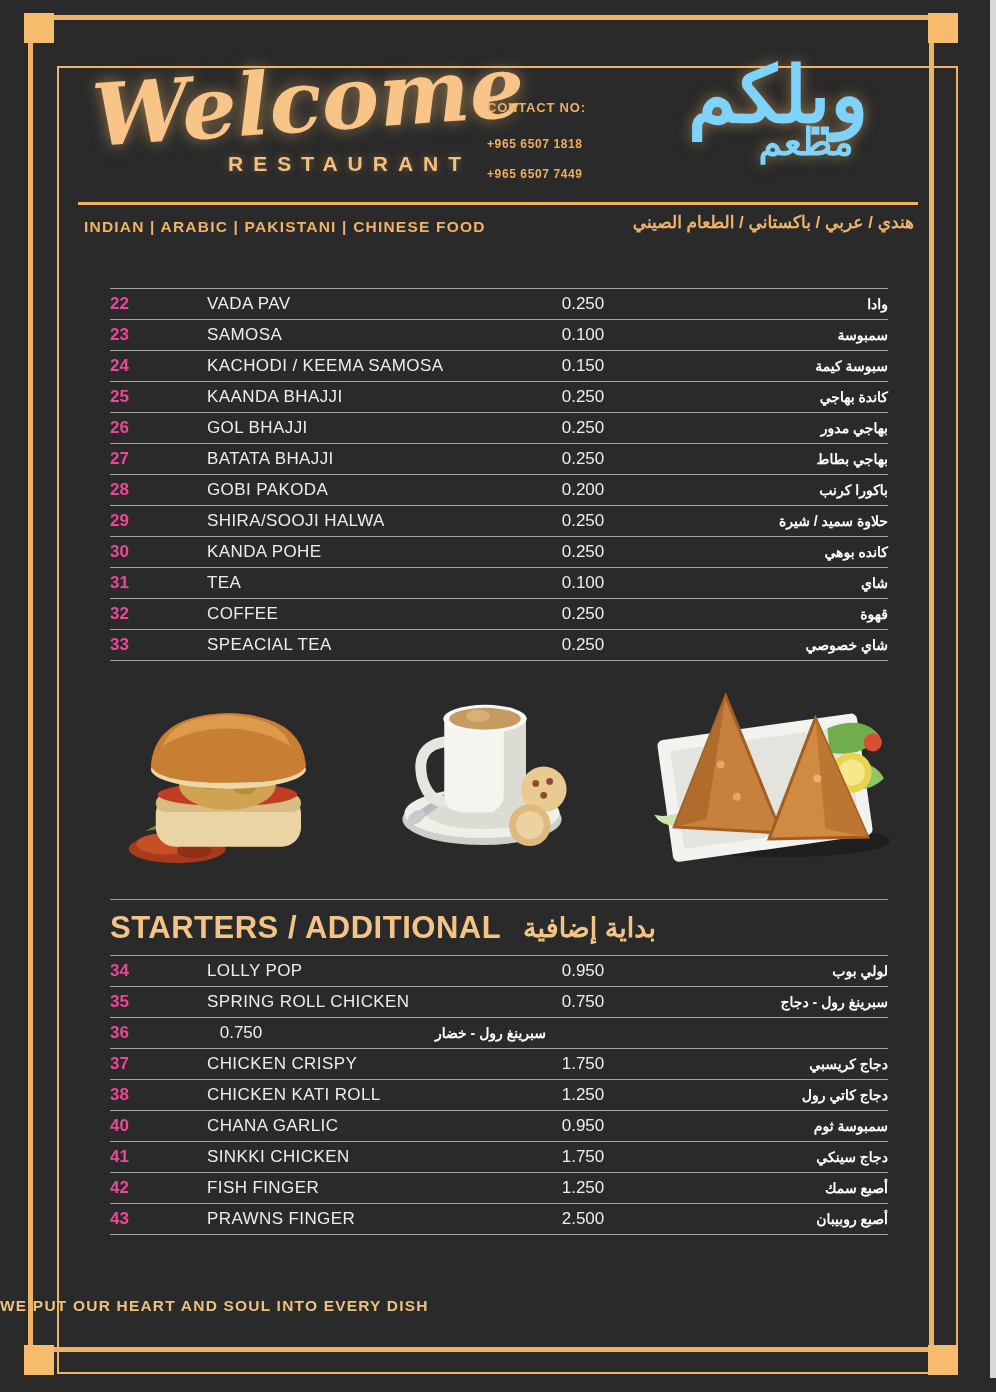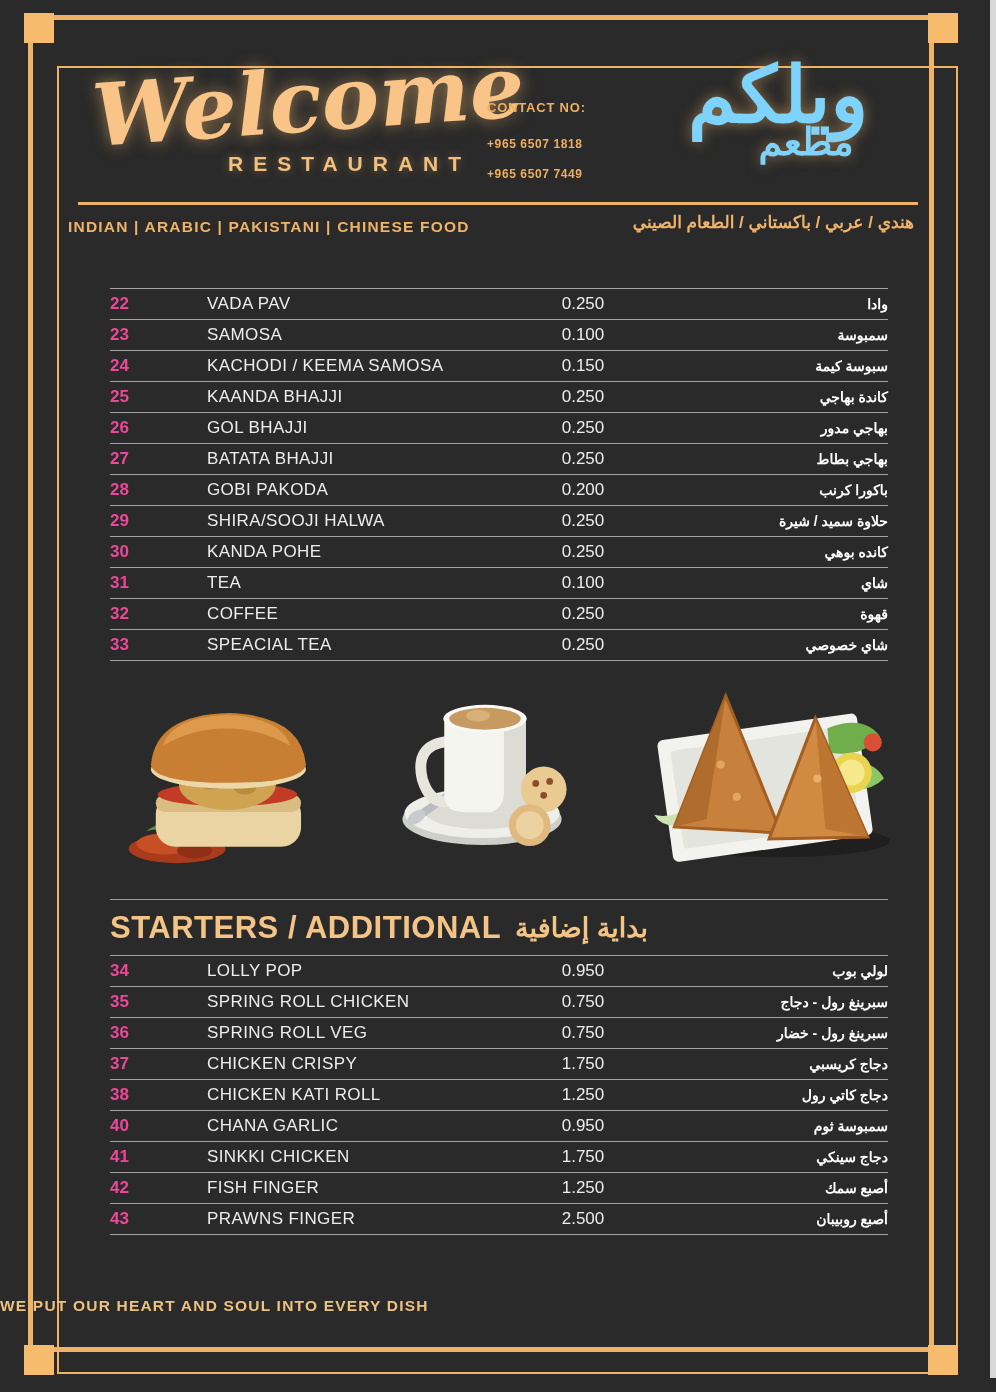--- a/index.html
+++ b/index.html
@@ -27,42 +27,42 @@
     letter-spacing:10px;color:#f4c07d;text-shadow:0 0 10px rgba(248,188,110,.4);}
   .contact{position:absolute;left:487px;top:100px;color:#efae60;font-weight:700;}
   .contact .c-label{font-size:13px;letter-spacing:.8px;margin-bottom:22px;}
   .contact .c-phone{font-size:12px;letter-spacing:.6px;margin-top:16px;}
   .arabic-logo{position:absolute;left:652px;top:58px;width:252px;text-align:center;
     color:#7dd3fc;text-shadow:0 0 14px rgba(248,188,110,.5);direction:rtl;}
   .arabic-logo .a-main{font-size:78px;font-weight:700;line-height:.95;}
   .arabic-logo .a-sub{font-size:38px;font-weight:700;margin-top:-12px;
     transform:translateX(28px);}
   .gold-divider{position:absolute;left:78px;top:202px;width:840px;height:3px;background:#f0b265;}
-  .cuisine-en{position:absolute;left:68px;top:218px;font-size:15.5px;font-weight:700;
+  .cuisine-en{position:absolute;left:84px;top:218px;font-size:15.5px;font-weight:700;
     letter-spacing:1.2px;color:#efb369;}
   .cuisine-ar{position:absolute;right:82px;top:212px;font-size:17px;font-weight:700;
     color:#efb369;direction:rtl;}
 
   
   .menu-table{position:absolute;left:110px;width:778px;
     border-bottom:1px solid rgba(185,185,185,.85);}
   #menu-table-1{top:288px;}
   #menu-table-2{top:955px;}
   .menu-row{display:flex;align-items:center;height:30px;
     border-top:1px solid rgba(185,185,185,.85);color:#ededed;}
   .menu-row .no{width:66px;text-align:left;font-weight:700;font-size:17px;color:#ec4899;}
   .menu-row .name{flex:1;font-size:17px;letter-spacing:.4px;padding-left:8px;margin-left:23px;}
   .menu-row .price{width:130px;text-align:center;font-size:17px;}
   .menu-row .ar{width:240px;font-size:14px;font-weight:700;
     color:#ffffff;direction:rtl;}
 
   
   .section-header{position:absolute;left:110px;top:899px;width:778px;height:56px;
     border-top:1px solid rgba(185,185,185,.8);
-    display:flex;align-items:center;gap:14px;}
+    display:flex;align-items:center;gap:22px;}
   .section-header .st-en{font-size:31px;font-weight:800;color:#f3c486;letter-spacing:.5px;}
   .section-header .st-ar{font-size:27px;font-weight:700;color:#f3c486;direction:rtl;}
 
   
   .photo{position:absolute;}
   #photo-vada{left:118px;top:686px;width:215px;height:184px;}
   #photo-tea{left:382px;top:672px;width:210px;height:184px;}
   #photo-samosa{left:628px;top:666px;width:272px;height:200px;}
   .photo svg{width:100%;height:100%;display:block;}
 
@@ -249,21 +249,20 @@
     <span class="ar">لولي بوب</span>
   </div>
     <div class="menu-row">
     <span class="no">35</span>
     <span class="name">SPRING ROLL CHICKEN</span>
     <span class="price">0.750</span>
     <span class="ar">سبرينغ رول - دجاج</span>
   </div>
     <div class="menu-row">
     <span class="no">36</span>
-    <span class="name">SPRING ROLL VEG</span>
     <span class="price">0.750</span>
     <span class="ar">سبرينغ رول - خضار</span>
   </div>
     <div class="menu-row">
     <span class="no">37</span>
     <span class="name">CHICKEN CRISPY</span>
     <span class="price">1.750</span>
     <span class="ar">دجاج كريسبي</span>
   </div>
     <div class="menu-row">

